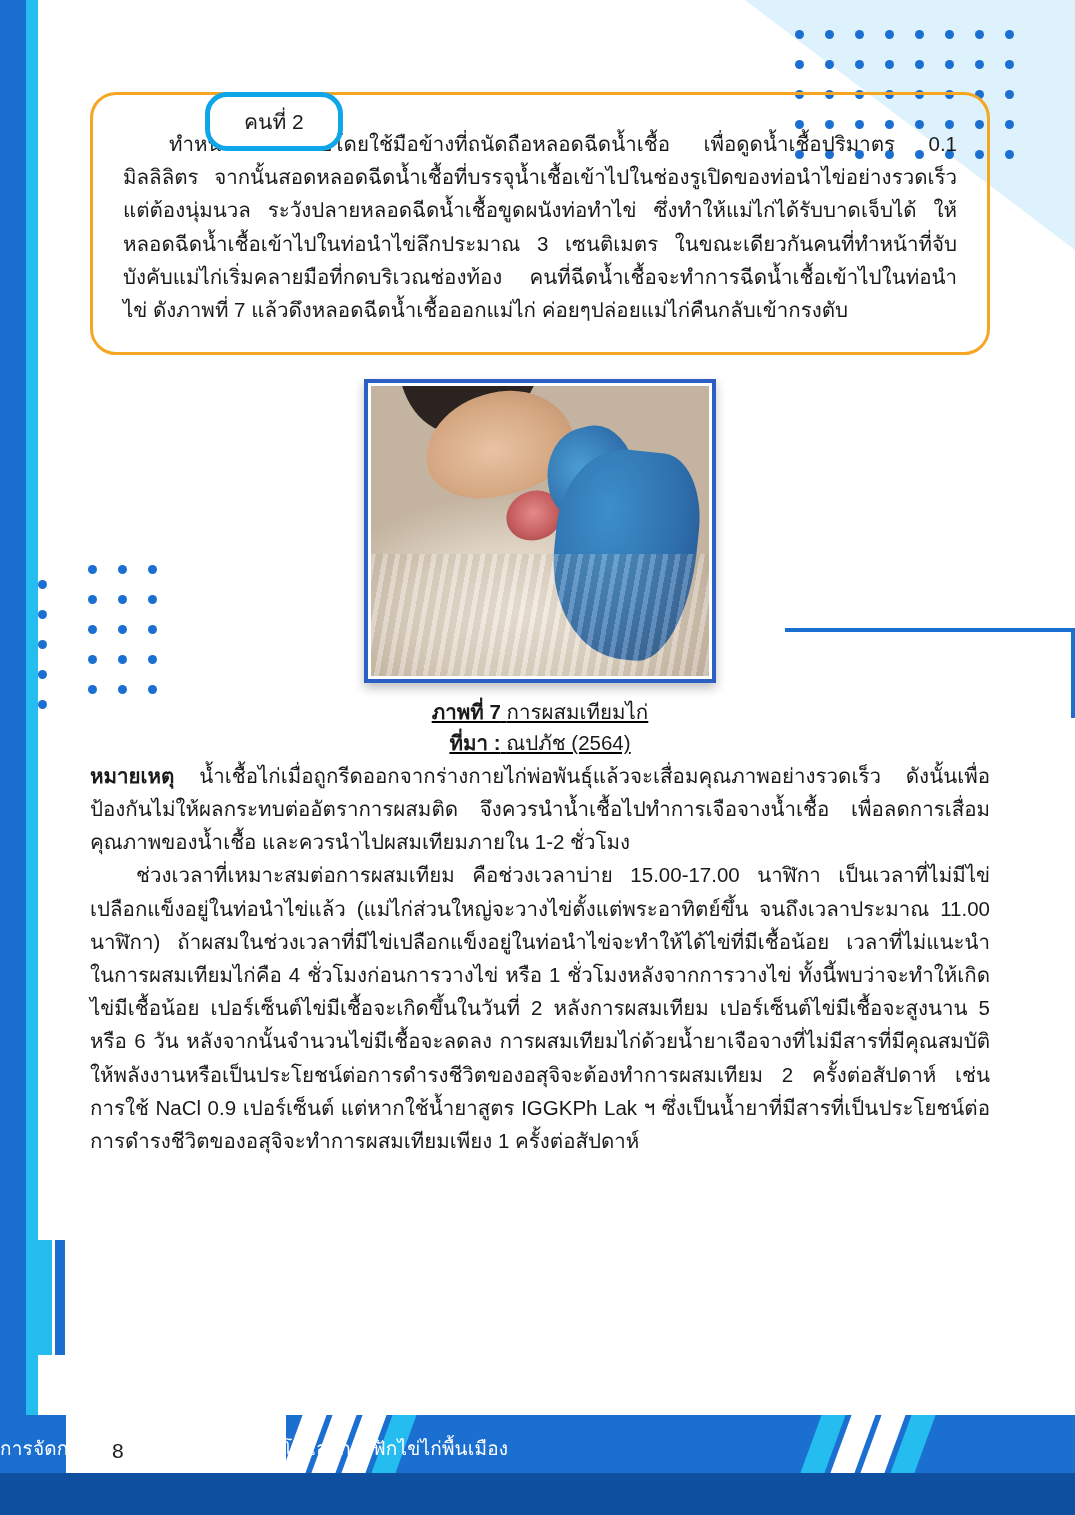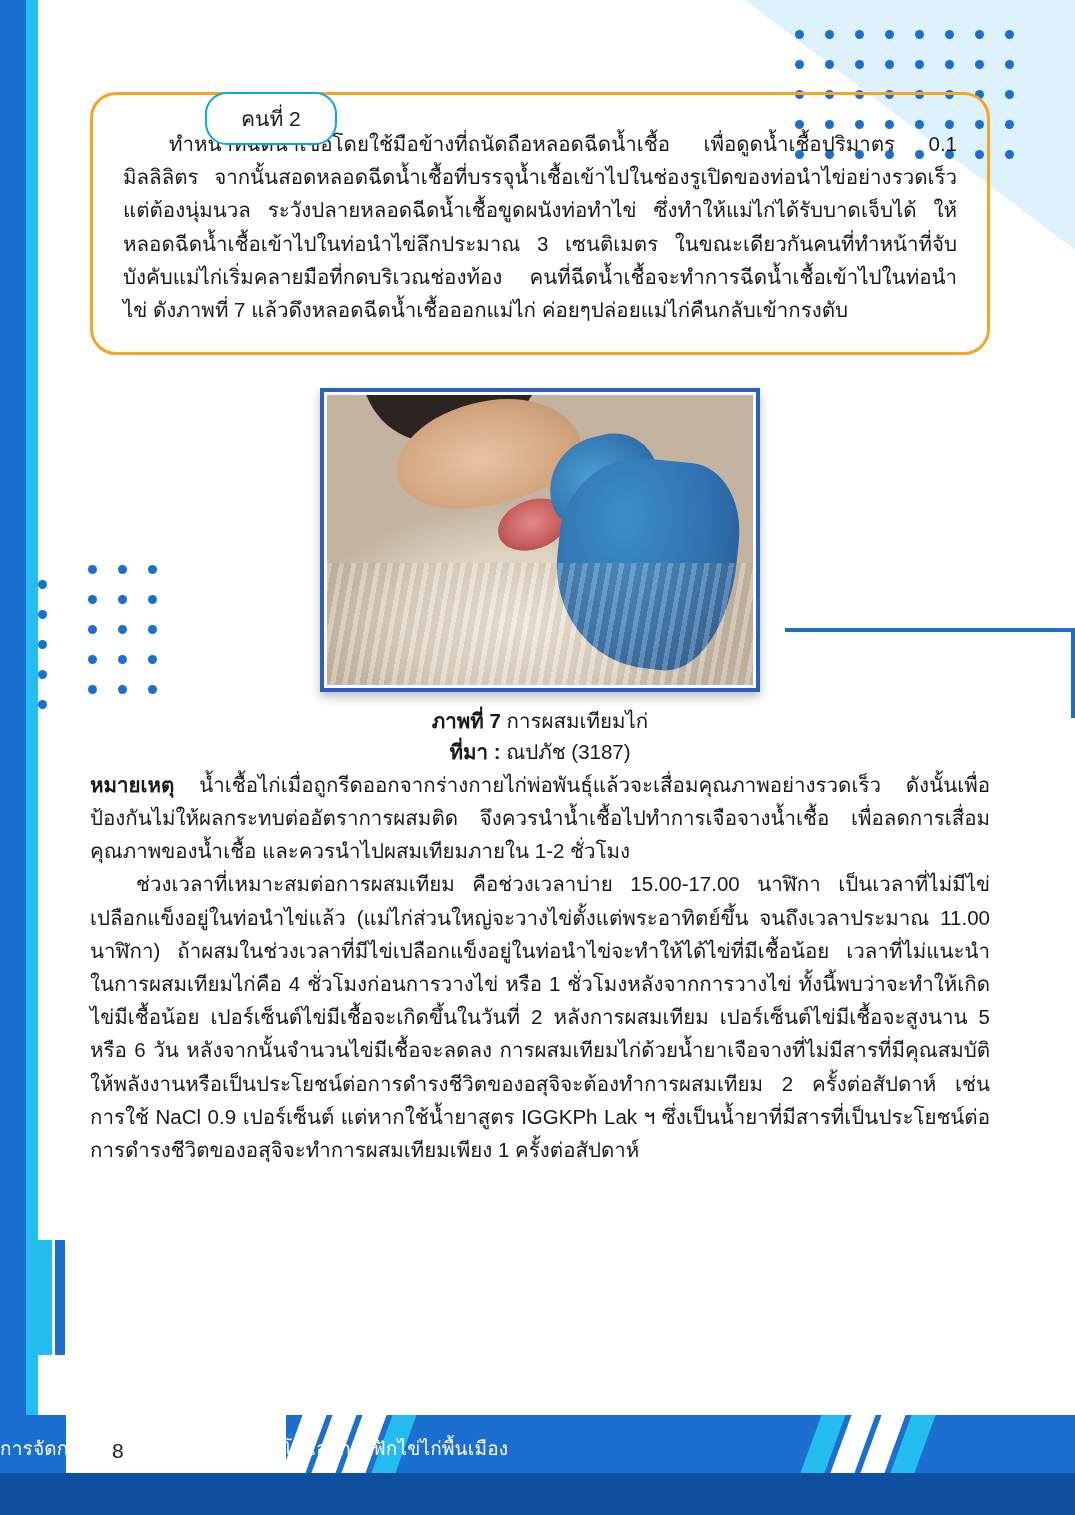--- a/index.html
+++ b/index.html
@@ -67,21 +67,21 @@
   
   .content {
     position: absolute;
     left: 90px; top: 0; width: 900px;
   }
 
   .callout-wrap { position: relative; margin-top: 92px; }
   .tab {
     position: absolute; left: 115px; top: 0;
     background: #ffffff;
-    border: 2px solid #0ea5e9;
+    border: 5px solid #0ea5e9;
     border-radius: 22px;
     padding: 8px 34px;
     font-size: 21px;
     color: #1a1a1a;
     z-index: 3;
     font-family: "Liberation Sans", sans-serif;
   }
   .callout {
     margin-top: 27px;
     border: 3px solid #f5a623;
@@ -98,22 +98,23 @@
     font-size: 20.5px;
     line-height: 1.62;
     color: #1a1a1a;
     text-align: justify;
     text-justify: inter-word;
   }
   .indent { text-indent: 46px; }
 
   
   .figure {
-    margin: 33px auto 0 auto;
-    width: 440px;
+    margin: 24px auto 0 auto;
+    width: 352px;
+    text-decoration: underline;
   }
   .photo-frame {
     border: 4px solid #2b5fc4;
     padding: 3px;
     background: #ffffff;
     box-shadow: 0 5px 10px rgba(0,0,0,0.25);
   }
   .photo {
     width: 100%; height: 290px;
     position: relative; overflow: hidden;
@@ -312,21 +313,21 @@
         <div class="ph-feather-bottom"></div>
       </div>
     </div>
     <div class="fig-caption">
       <div>
         <b>ภาพที่ 7</b>
         <span>การผสมเทียมไก่</span>
       </div>
       <div>
         <b>ที่มา :</b>
-        <span>ณปภัช (3187)</span>
+        <span>ณปภัช (2564)</span>
       </div>
     </div>
   </div>
 
   <div class="body-text note">
     <b>หมายเหตุ</b><span> น้ำเชื้อไก่เมื่อถูกรีดออกจากร่างกายไก่พ่อพันธุ์แล้วจะเสื่อมคุณภาพอย่างรวดเร็ว ดังนั้นเพื่อป้องกันไม่ให้ผลกระทบต่ออัตราการผสมติด จึงควรนำน้ำเชื้อไปทำการเจือจางน้ำเชื้อ เพื่อลดการเสื่อมคุณภาพของน้ำเชื้อ และควรนำไปผสมเทียมภายใน 1-2 ชั่วโมง</span>
   </div>
 
   <div class="body-text para indent">ช่วงเวลาที่เหมาะสมต่อการผสมเทียม คือช่วงเวลาบ่าย 15.00-17.00 นาฬิกา เป็นเวลาที่ไม่มีไข่เปลือกแข็งอยู่ในท่อนำไข่แล้ว (แม่ไก่ส่วนใหญ่จะวางไข่ตั้งแต่พระอาทิตย์ขึ้น จนถึงเวลาประมาณ 11.00 นาฬิกา) ถ้าผสมในช่วงเวลาที่มีไข่เปลือกแข็งอยู่ในท่อนำไข่จะทำให้ได้ไข่ที่มีเชื้อน้อย เวลาที่ไม่แนะนำในการผสมเทียมไก่คือ 4 ชั่วโมงก่อนการวางไข่ หรือ 1 ชั่วโมงหลังจากการวางไข่ ทั้งนี้พบว่าจะทำให้เกิดไข่มีเชื้อน้อย เปอร์เซ็นต์ไข่มีเชื้อจะเกิดขึ้นในวันที่ 2 หลังการผสมเทียม เปอร์เซ็นต์ไข่มีเชื้อจะสูงนาน 5 หรือ 6 วัน หลังจากนั้นจำนวนไข่มีเชื้อจะลดลง การผสมเทียมไก่ด้วยน้ำยาเจือจางที่ไม่มีสารที่มีคุณสมบัติให้พลังงานหรือเป็นประโยชน์ต่อการดำรงชีวิตของอสุจิจะต้องทำการผสมเทียม 2 ครั้งต่อสัปดาห์ เช่น การใช้ NaCl 0.9 เปอร์เซ็นต์ แต่หากใช้น้ำยาสูตร IGGKPh Lak ฯ ซึ่งเป็นน้ำยาที่มีสารที่เป็นประโยชน์ต่อการดำรงชีวิตของอสุจิจะทำการผสมเทียมเพียง 1 ครั้งต่อสัปดาห์</div>
 

